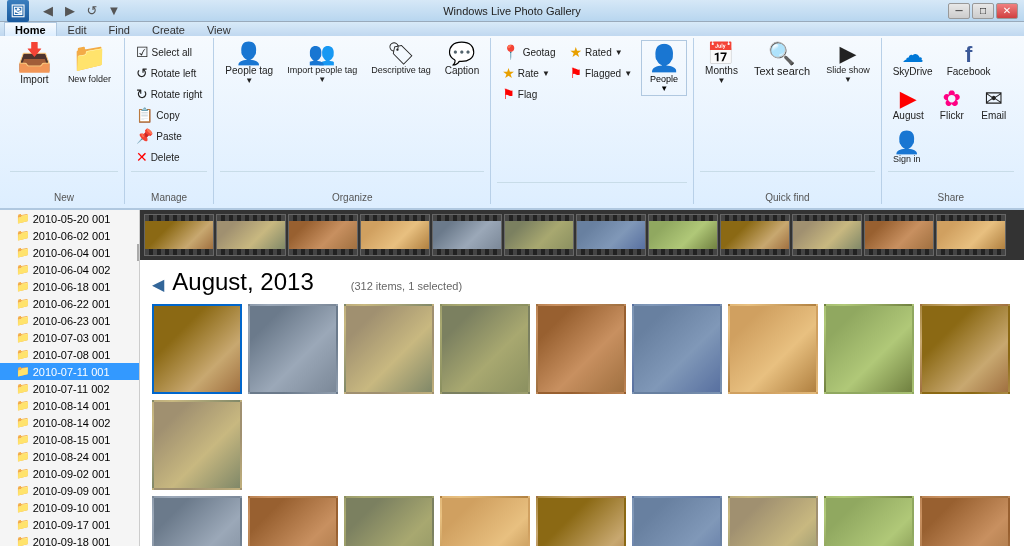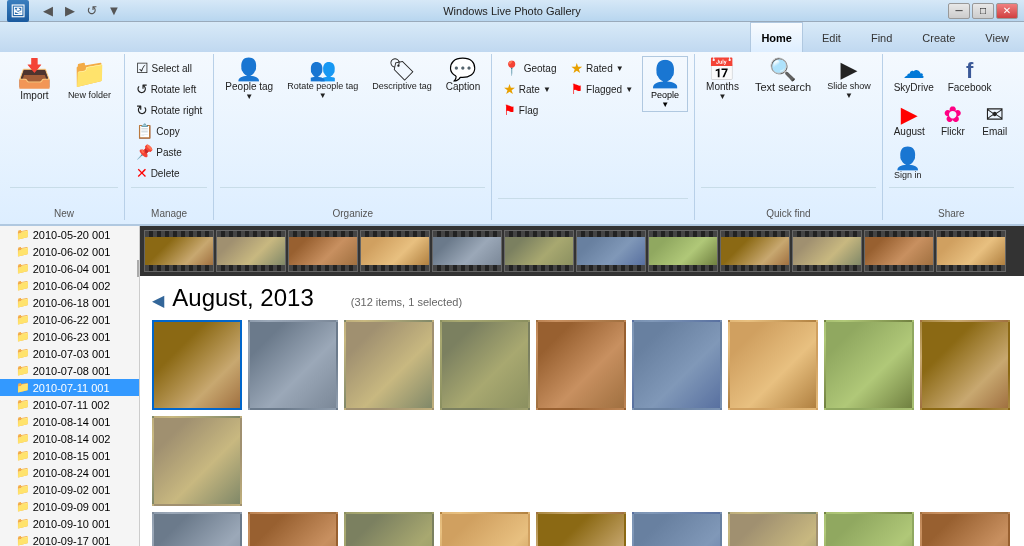--- a/index.html
+++ b/index.html
@@ -16,21 +16,21 @@
       border-bottom: 1px solid #9ab;
     }
     .title-bar-left { display: flex; align-items: center; gap: 4px; }
     .title-bar-title { font-size: 11px; font-weight: normal; color: #222; flex: 1; text-align: center; position: absolute; left: 50%; transform: translateX(-50%); }
     .title-bar-controls { display: flex; gap: 2px; }
     .tb-btn { width: 22px; height: 16px; display: flex; align-items: center; justify-content: center; font-size: 10px; cursor: pointer; border: 1px solid #999; background: linear-gradient(to bottom, #e8e8e8, #ccc); border-radius: 2px; }
     .tb-btn.close { background: linear-gradient(to bottom, #f08080, #d04040); color: white; }
 
     
     .ribbon { background: linear-gradient(to bottom, #f8fbfe, #ddeeff); border-bottom: 2px solid #b0c8e0; }
-    .ribbon-tabs { display: flex; padding: 0 4px; gap: 8px; background: linear-gradient(to bottom, #d8eaf8, #c0d8f0); height: 30px; justify-content: flex-end; }
+    .ribbon-tabs { display: flex; padding: 0 4px; gap: 0; background: linear-gradient(to bottom, #d8eaf8, #c0d8f0); height: 14px; }
     .ribbon-tab { padding: 4px 10px; font-size: 11px; cursor: pointer; color: #333; border: 1px solid transparent; border-bottom: none; display: flex; align-items: center; }
     .ribbon-tab.active { background: linear-gradient(to bottom, #f8fbfe, #ddeeff); border-color: #b0c8e0; border-bottom-color: transparent; color: #000; font-weight: bold; }
     .ribbon-content { display: flex; padding: 2px 4px 4px; gap: 0; min-height: 80px; align-items: stretch; }
     .ribbon-group { display: flex; flex-direction: column; border-right: 1px solid #b8d0e8; padding: 0 6px; min-width: 60px; }
     .ribbon-group-content { display: flex; flex: 1; align-items: flex-start; gap: 2px; padding: 2px 0; }
     .ribbon-group-label { text-align: center; font-size: 10px; color: #555; padding: 20px 0 1px; border-top: 1px solid #c8dce8; margin-top: 2px; }
     .ribbon-btn { display: flex; flex-direction: column; align-items: center; cursor: pointer; padding: 2px 4px; border: 1px solid transparent; border-radius: 2px; min-width: 38px; font-size: 10px; color: #222; text-align: center; }
     .ribbon-btn .icon { font-size: 22px; line-height: 1; }
     .ribbon-btn-sm { display: flex; align-items: center; gap: 3px; cursor: pointer; padding: 1px 4px; border: 1px solid transparent; border-radius: 2px; font-size: 10px; color: #222; white-space: nowrap; }
     .ribbon-btn-sm .icon-sm { font-size: 14px; }
@@ -177,21 +177,21 @@
 
     <div class="ribbon-group">
       <div class="ribbon-group-content" style="gap:4px;">
         <div class="ribbon-btn people-btn">
           <span class="icon">👤</span>
           <span>People tag</span>
           <span class="dropdown-arr">▼</span>
         </div>
         <div class="ribbon-btn people-btn">
           <span class="icon">👥</span>
-          <span style="font-size:9px;">Rotate people tag</span>
+          <span style="font-size:9px;">Import people tag</span>
           <span class="dropdown-arr">▼</span>
         </div>
         <div class="ribbon-btn">
           <span class="icon">🏷</span>
           <span style="font-size:9px;">Descriptive tag</span>
         </div>
         <div class="ribbon-btn">
           <span class="icon">💬</span>
           <span>Caption</span>
         </div>

